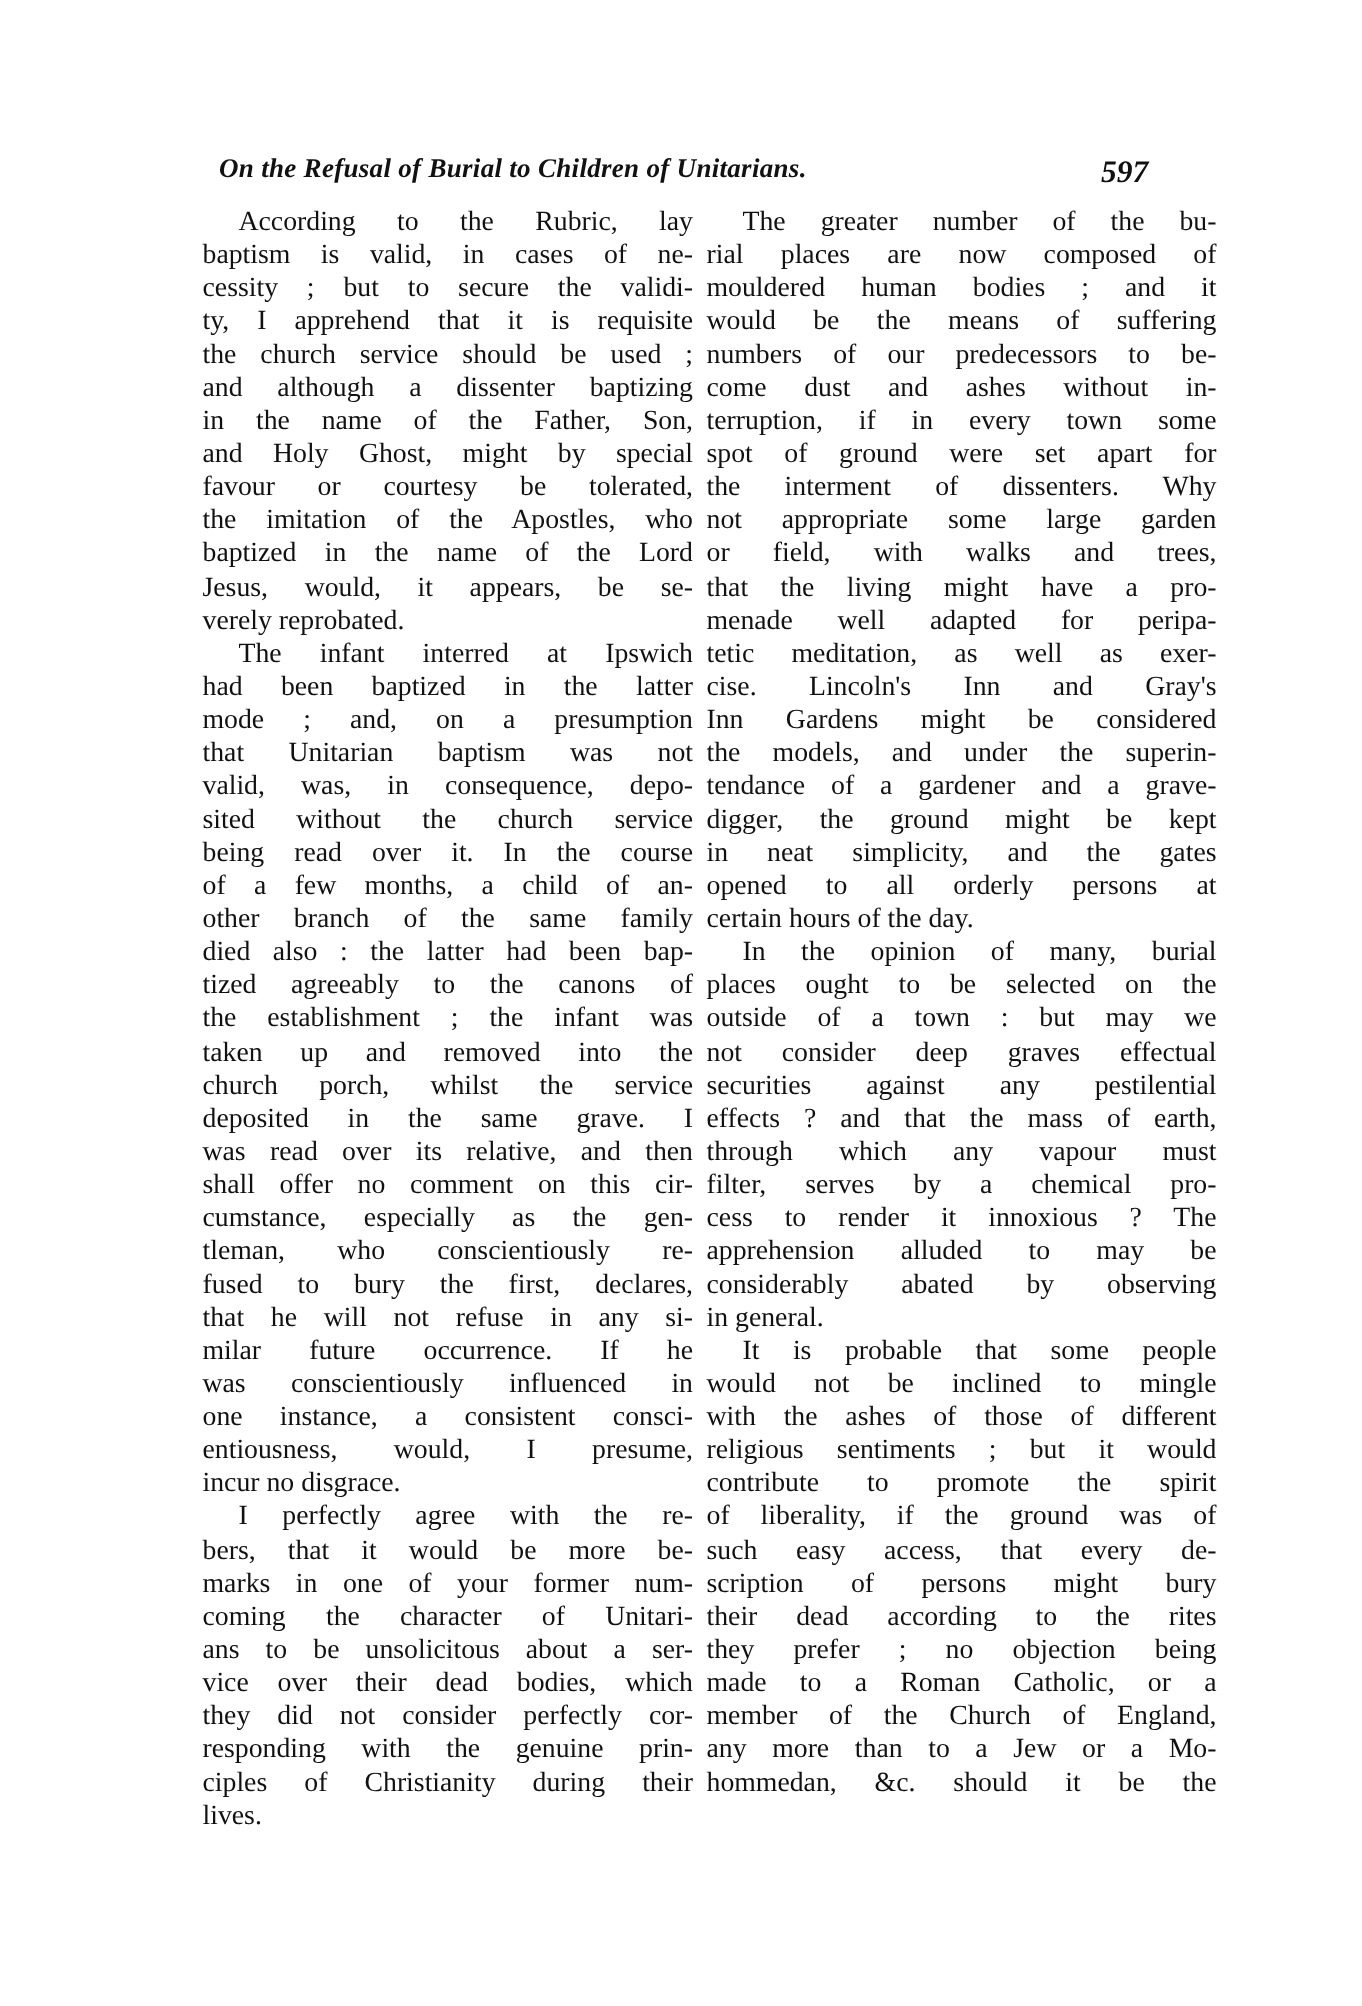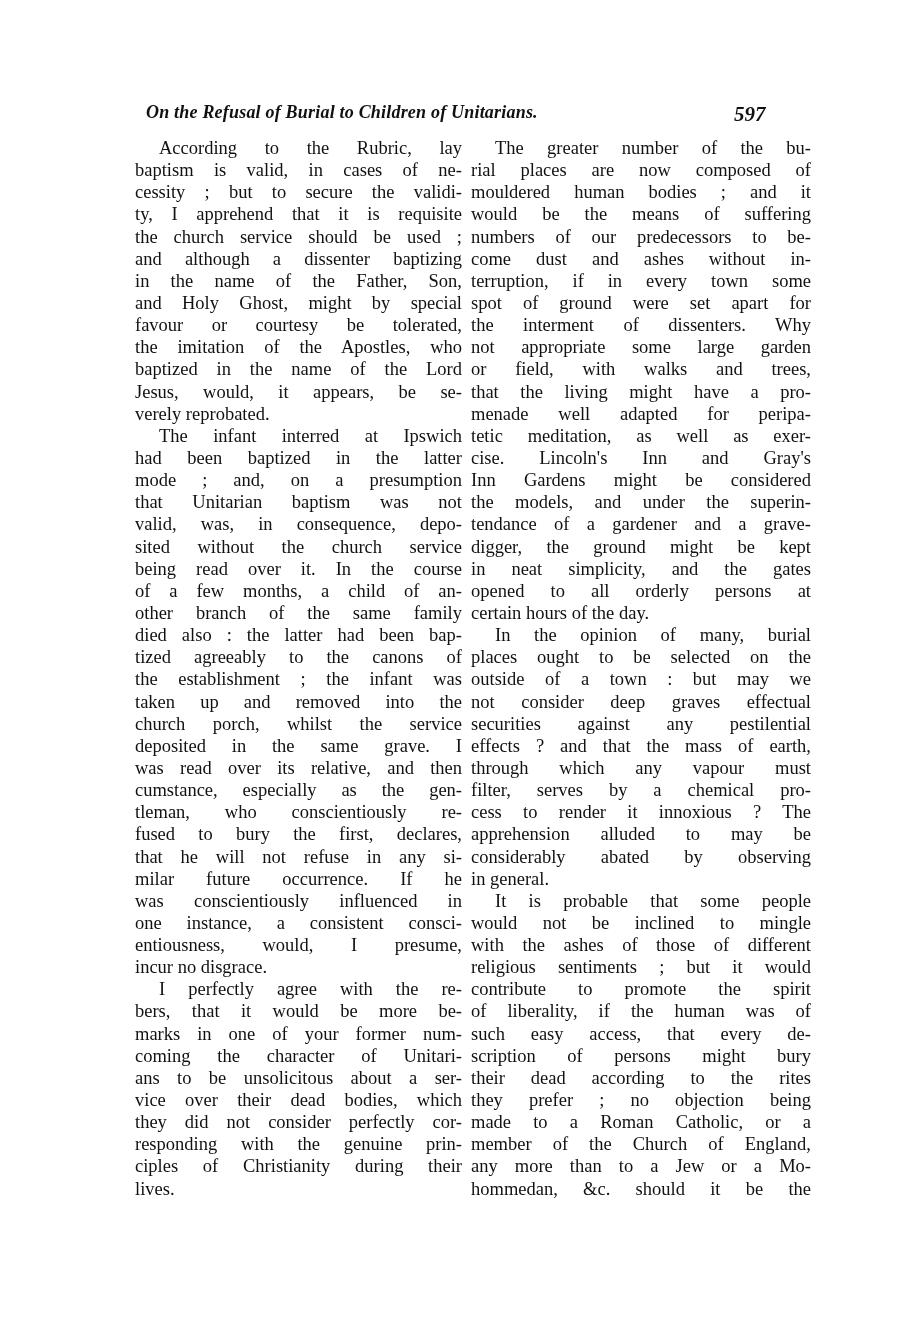--- a/index.html
+++ b/index.html
@@ -63,20 +63,21 @@
     <div class="line">being read over it. In the course</div>
     <div class="line">of a few months, a child of an-</div>
     <div class="line">other branch of the same family</div>
     <div class="line">died also : the latter had been bap-</div>
     <div class="line">tized agreeably to the canons of</div>
     <div class="line">the establishment ; the infant was</div>
     <div class="line">taken up and removed into the</div>
     <div class="line">church porch, whilst the service</div>
     <div class="line">deposited in the same grave. I</div>
     <div class="line">was read over its relative, and then</div>
+    <div class="line">shall offer no comment on this cir-</div>
     <div class="line">cumstance, especially as the gen-</div>
     <div class="line">tleman, who conscientiously re-</div>
     <div class="line">fused to bury the first, declares,</div>
     <div class="line">that he will not refuse in any si-</div>
     <div class="line">milar future occurrence. If he</div>
     <div class="line">was conscientiously influenced in</div>
     <div class="line">one instance, a consistent consci-</div>
     <div class="line">entiousness, would, I presume,</div>
     <div class="line last">incur no disgrace.</div>
     <div class="line indent">I perfectly agree with the re-</div>
@@ -123,21 +124,21 @@
     <div class="line">filter, serves by a chemical pro-</div>
     <div class="line">cess to render it innoxious ? The</div>
     <div class="line">apprehension alluded to may be</div>
     <div class="line">considerably abated by observing</div>
     <div class="line last">in general.</div>
     <div class="line indent">It is probable that some people</div>
     <div class="line">would not be inclined to mingle</div>
     <div class="line">with the ashes of those of different</div>
     <div class="line">religious sentiments ; but it would</div>
     <div class="line">contribute to promote the spirit</div>
-    <div class="line">of liberality, if the human was of</div>
+    <div class="line">of liberality, if the ground was of</div>
     <div class="line">such easy access, that every de-</div>
     <div class="line">scription of persons might bury</div>
     <div class="line">their dead according to the rites</div>
     <div class="line">they prefer ; no objection being</div>
     <div class="line">made to a Roman Catholic, or a</div>
     <div class="line">member of the Church of England,</div>
     <div class="line">any more than to a Jew or a Mo-</div>
     <div class="line">hommedan, &amp;c. should it be the</div>
   </div>
 

